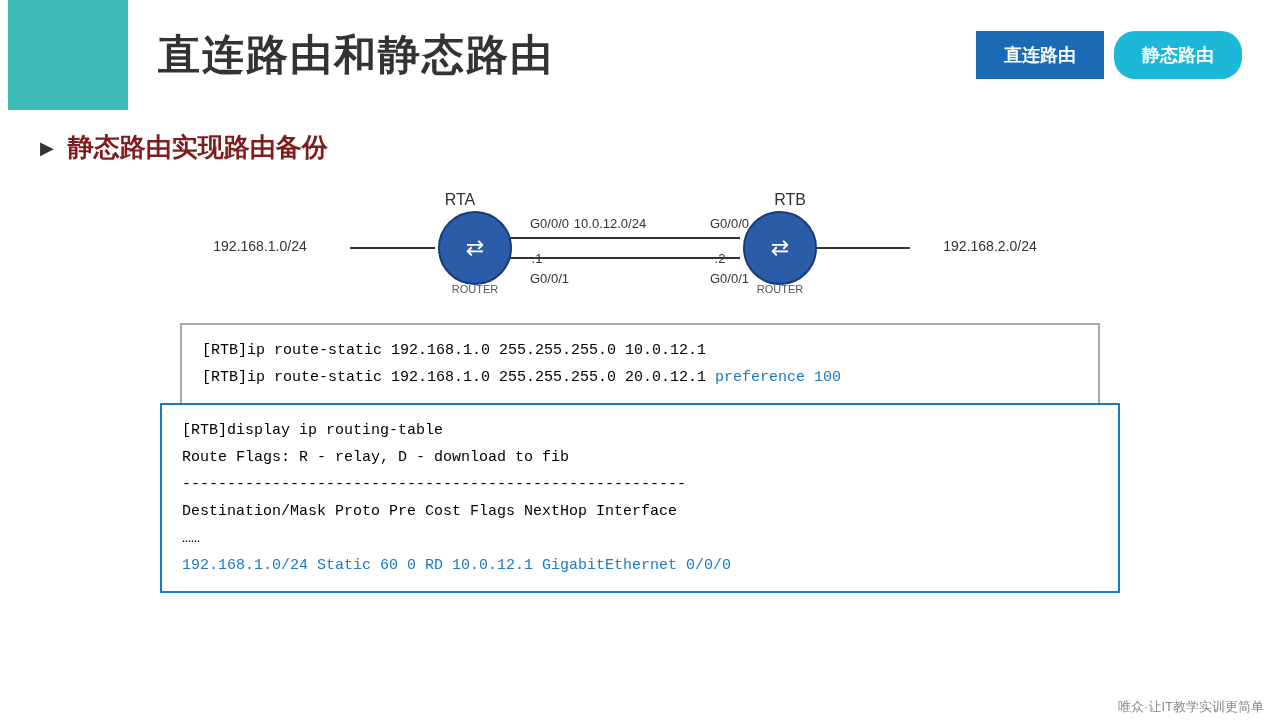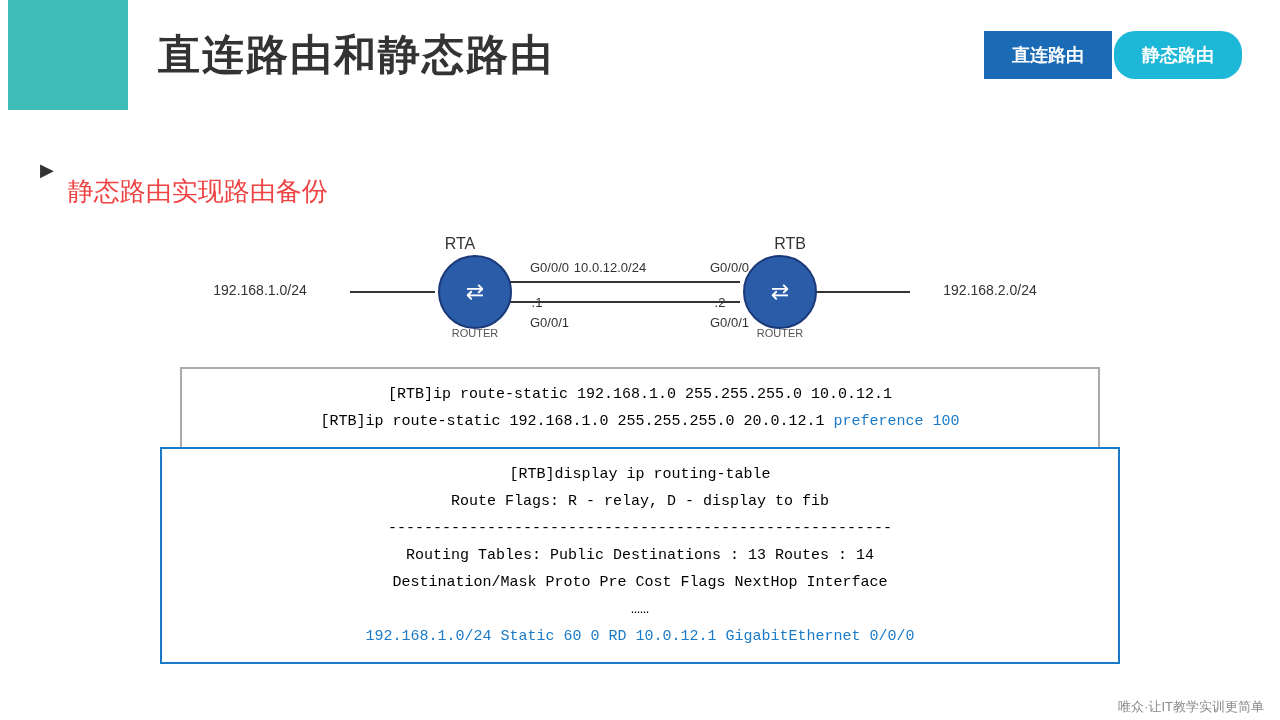--- a/index.html
+++ b/index.html
@@ -30,21 +30,21 @@
     .header-title {
       flex: 1;
       padding-left: 30px;
       font-size: 42px;
       font-weight: bold;
       color: #333;
       letter-spacing: 2px;
     }
     .header-buttons {
       display: flex;
-      gap: 2px;
+      gap: 10px;
       padding-right: 30px;
       align-items: flex-end;
     }
     .header-btn {
       padding: 12px 28px;
       font-size: 18px;
       color: #fff;
       border: none;
       cursor: pointer;
       font-family: 'Microsoft YaHei', Arial, sans-serif;
@@ -64,23 +64,22 @@
       align-items: center;
       gap: 14px;
       margin-bottom: 18px;
     }
     .section-arrow {
       color: #333;
       font-size: 18px;
     }
     .section-label {
       font-size: 26px;
-      font-weight: normal;
-      color: #ef4444;
-      margin-top: 44px;
+      font-weight: bold;
+      color: #7f1d1d;
     }
 
     
     .diagram-area {
       position: relative;
       height: 130px;
       margin-bottom: 10px;
     }
 
     .diagram-svg {
@@ -90,21 +89,20 @@
 
     
     .code-box {
       border: 2px solid #aaa;
       background: #fff;
       padding: 12px 20px;
       margin-bottom: 0;
       font-family: 'Courier New', Courier, monospace;
       font-size: 15px;
       line-height: 1.8;
-      text-align: center;
     }
     .code-box-primary {
       margin: 0 140px;
       border-color: #aaa;
     }
     .code-box-secondary {
       margin: 16px 120px;
       border: 2px solid #1a7ac7;
       margin-top: -2px;
     }
@@ -188,23 +186,22 @@
 
   <div class="code-box code-box-primary">
     <div>[RTB]ip route-static 192.168.1.0 255.255.255.0 10.0.12.1</div>
     <div>
       <span>[RTB]ip route-static 192.168.1.0 255.255.255.0 20.0.12.1 </span><span class="highlight-blue">preference 100</span>
     </div>
   </div>
 
   <div class="code-box code-box-secondary">
     <div>[RTB]display ip routing-table</div>
-    <div>Route Flags: R - relay, D - display  to fib</div>
+    <div>Route Flags: R - relay, D - download  to fib</div>
     <div>--------------------------------------------------------</div>
-    <div>Routing Tables: Public  Destinations : 13       Routes : 14</div>
     <div>Destination/Mask  Proto Pre Cost Flags NextHop  Interface</div>
     <div>……</div>
     <div class="highlight-blue">192.168.1.0/24 Static  60  0   RD  10.0.12.1 GigabitEthernet  0/0/0</div>
   </div>
 
 </div>
 
 <div class="watermark">唯众·让IT教学实训更简单</div>
 
 </body></html>

